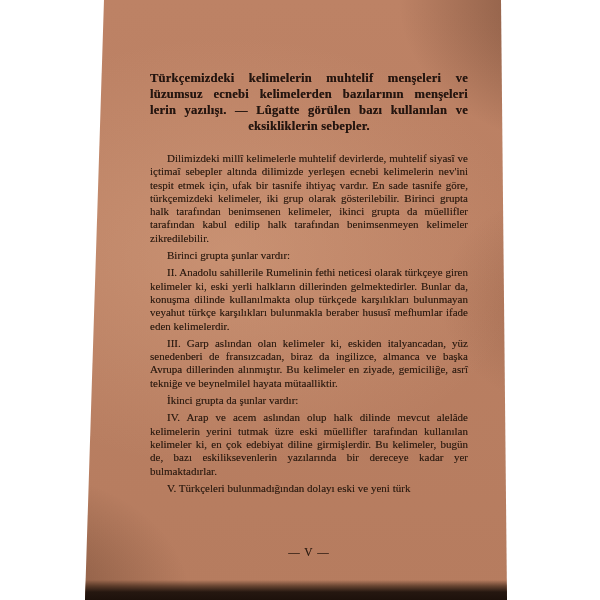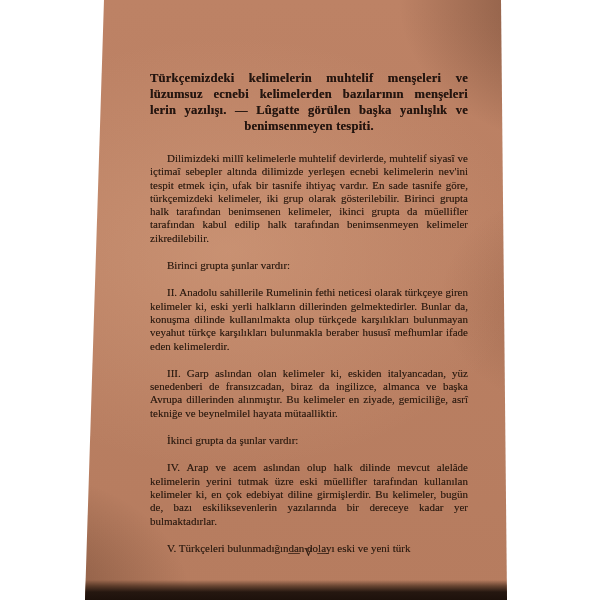--- a/index.html
+++ b/index.html
@@ -46,41 +46,41 @@
   }
   .h-line { text-align: justify; text-align-last: justify; }
   .h-line.last { text-align: center; text-align-last: center; }
   .bodytext {
     position: absolute; left: 150px; top: 152px; width: 318px;
     font-size: 11px; line-height: 13.3px;
     color: #2d1c12;
     text-shadow: 0 0 0.4px rgba(45,25,12,0.55);
   }
   .para { margin: 0; text-align: justify; text-indent: 17px; }
-  .para + .para { margin-top: 14px; }
+  .para + .para { margin-top: 4px; }
   .folio {
     position: absolute; left: 150px; top: 546px; width: 318px;
     text-align: center;
     font-size: 11.5px; color: #2d1c12;
     letter-spacing: 1px;
     text-shadow: 0 0 0.4px rgba(45,25,12,0.55);
   }
 </style>
 </head>
 <body>
 
 <div class="scan">
   <div class="paper">
     <div class="bottom-shadow"></div>
 
     <div class="heading">
         <div class="h-line">Türkçemizdeki kelimelerin muhtelif menşeleri ve</div>
         <div class="h-line">lüzumsuz ecnebi kelimelerden bazılarının menşeleri</div>
-        <div class="h-line">lerin yazılışı. — Lûgatte görülen başka yanlışlık ve</div>
-        <div class="h-line last">benimsenmeyen tespiti.</div>
+        <div class="h-line">lerin yazılışı. — Lûgatte görülen bazı kullanılan ve</div>
+        <div class="h-line last">eksikliklerin sebepler.</div>
       </div>
 
     <div class="bodytext">
         <p class="para">Dilimizdeki millî kelimelerle muhtelif devirlerde, muhtelif siyasî ve içtimaî sebepler altında dilimizde yerleşen ecnebi kelimelerin nev'ini tespit etmek için, ufak bir tasnife ihtiyaç vardır. En sade tasnife göre, türkçemizdeki kelimeler, iki grup olarak gösterilebilir. Birinci grupta halk tarafından benimsenen kelimeler, ikinci grupta da müellifler tarafından kabul edilip halk tarafından benimsenmeyen kelimeler zikredilebilir.</p>
         <p class="para">Birinci grupta şunlar vardır:</p>
         <p class="para">II. Anadolu sahillerile Rumelinin fethi neticesi olarak türkçeye giren kelimeler ki, eski yerli halkların dillerinden gelmektedirler. Bunlar da, konuşma dilinde kullanılmakta olup türkçede karşılıkları bulunmayan veyahut türkçe karşılıkları bulunmakla beraber hususî mefhumlar ifade eden kelimelerdir.</p>
         <p class="para">III. Garp aslından olan kelimeler ki, eskiden italyancadan, yüz senedenberi de fransızcadan, biraz da ingilizce, almanca ve başka Avrupa dillerinden alınmıştır. Bu kelimeler en ziyade, gemiciliğe, asrî tekniğe ve beynelmilel hayata mütaalliktir.</p>
         <p class="para">İkinci grupta da şunlar vardır:</p>
         <p class="para">IV. Arap ve acem aslından olup halk dilinde mevcut alelâde kelimelerin yerini tutmak üzre eski müellifler tarafından kullanılan kelimeler ki, en çok edebiyat diline girmişlerdir. Bu kelimeler, bugün de, bazı eskiliksevenlerin yazılarında bir dereceye kadar yer bulmaktadırlar.</p>
         <p class="para last">V. Türkçeleri bulunmadığından dolayı eski ve yeni türk</p>

